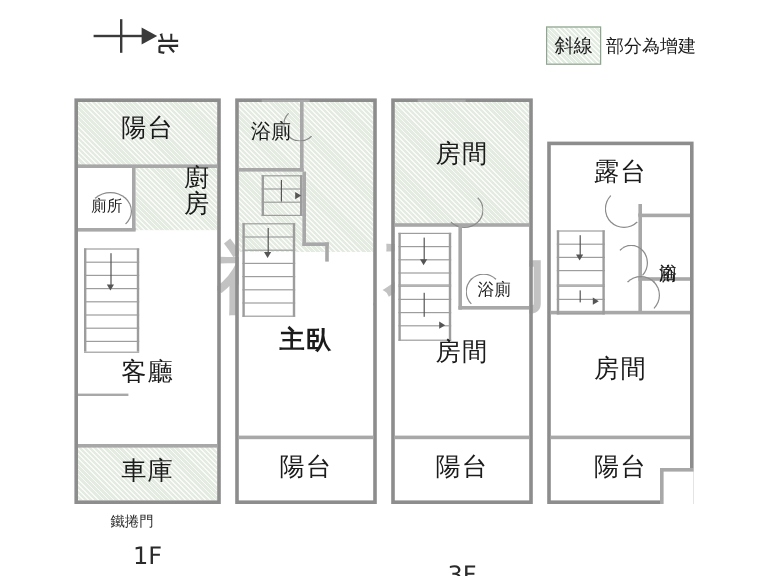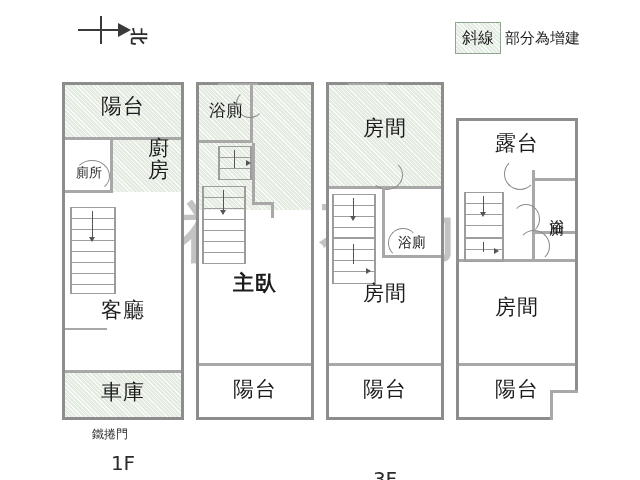--- a/index.html
+++ b/index.html
@@ -279,21 +279,21 @@
       <div class="tread" style="top:77px;"></div>
       <div class="tread" style="top:86px;"></div>
       <div class="dirline" style="left:22px; top:4px; height:28px;"></div>
       <div class="dirhead" style="left:19px; top:30px;"></div>
     </div>
 
     <div class="wall thin" style="left:3px; top:246px; width:42px; height:2px;"></div>
 
     <div class="rlabel" style="left:0; top:13px; width:122px;">陽台</div>
     <div class="rlabel small" style="left:6px; top:60px; width:42px;margin-top:24px;">廁所</div>
-    <div class="rlabel stack" style="left:86px; top:55px; text-align:left;">廚房</div>
+    <div class="rlabel stack" style="left:86px; top:55px; text-align:right;">廚房</div>
     <div class="rlabel" style="left:0; top:217px; width:122px;">客廳</div>
     <div class="rlabel" style="left:0; top:299px; width:122px;">車庫</div>
   </div>
 
   <div class="note-label" style="left:92px; top:426px;">鐵捲門</div>
   <div class="floor-label" style="left:93px; top:451px;">1F</div>
 
   <div class="plan" id="plan-2f" style="left:196px; top:82px; width:118px; height:338px;">
 
     <div class="area hatch" style="left:3px; top:3px; width:112px; height:125px;"></div>

